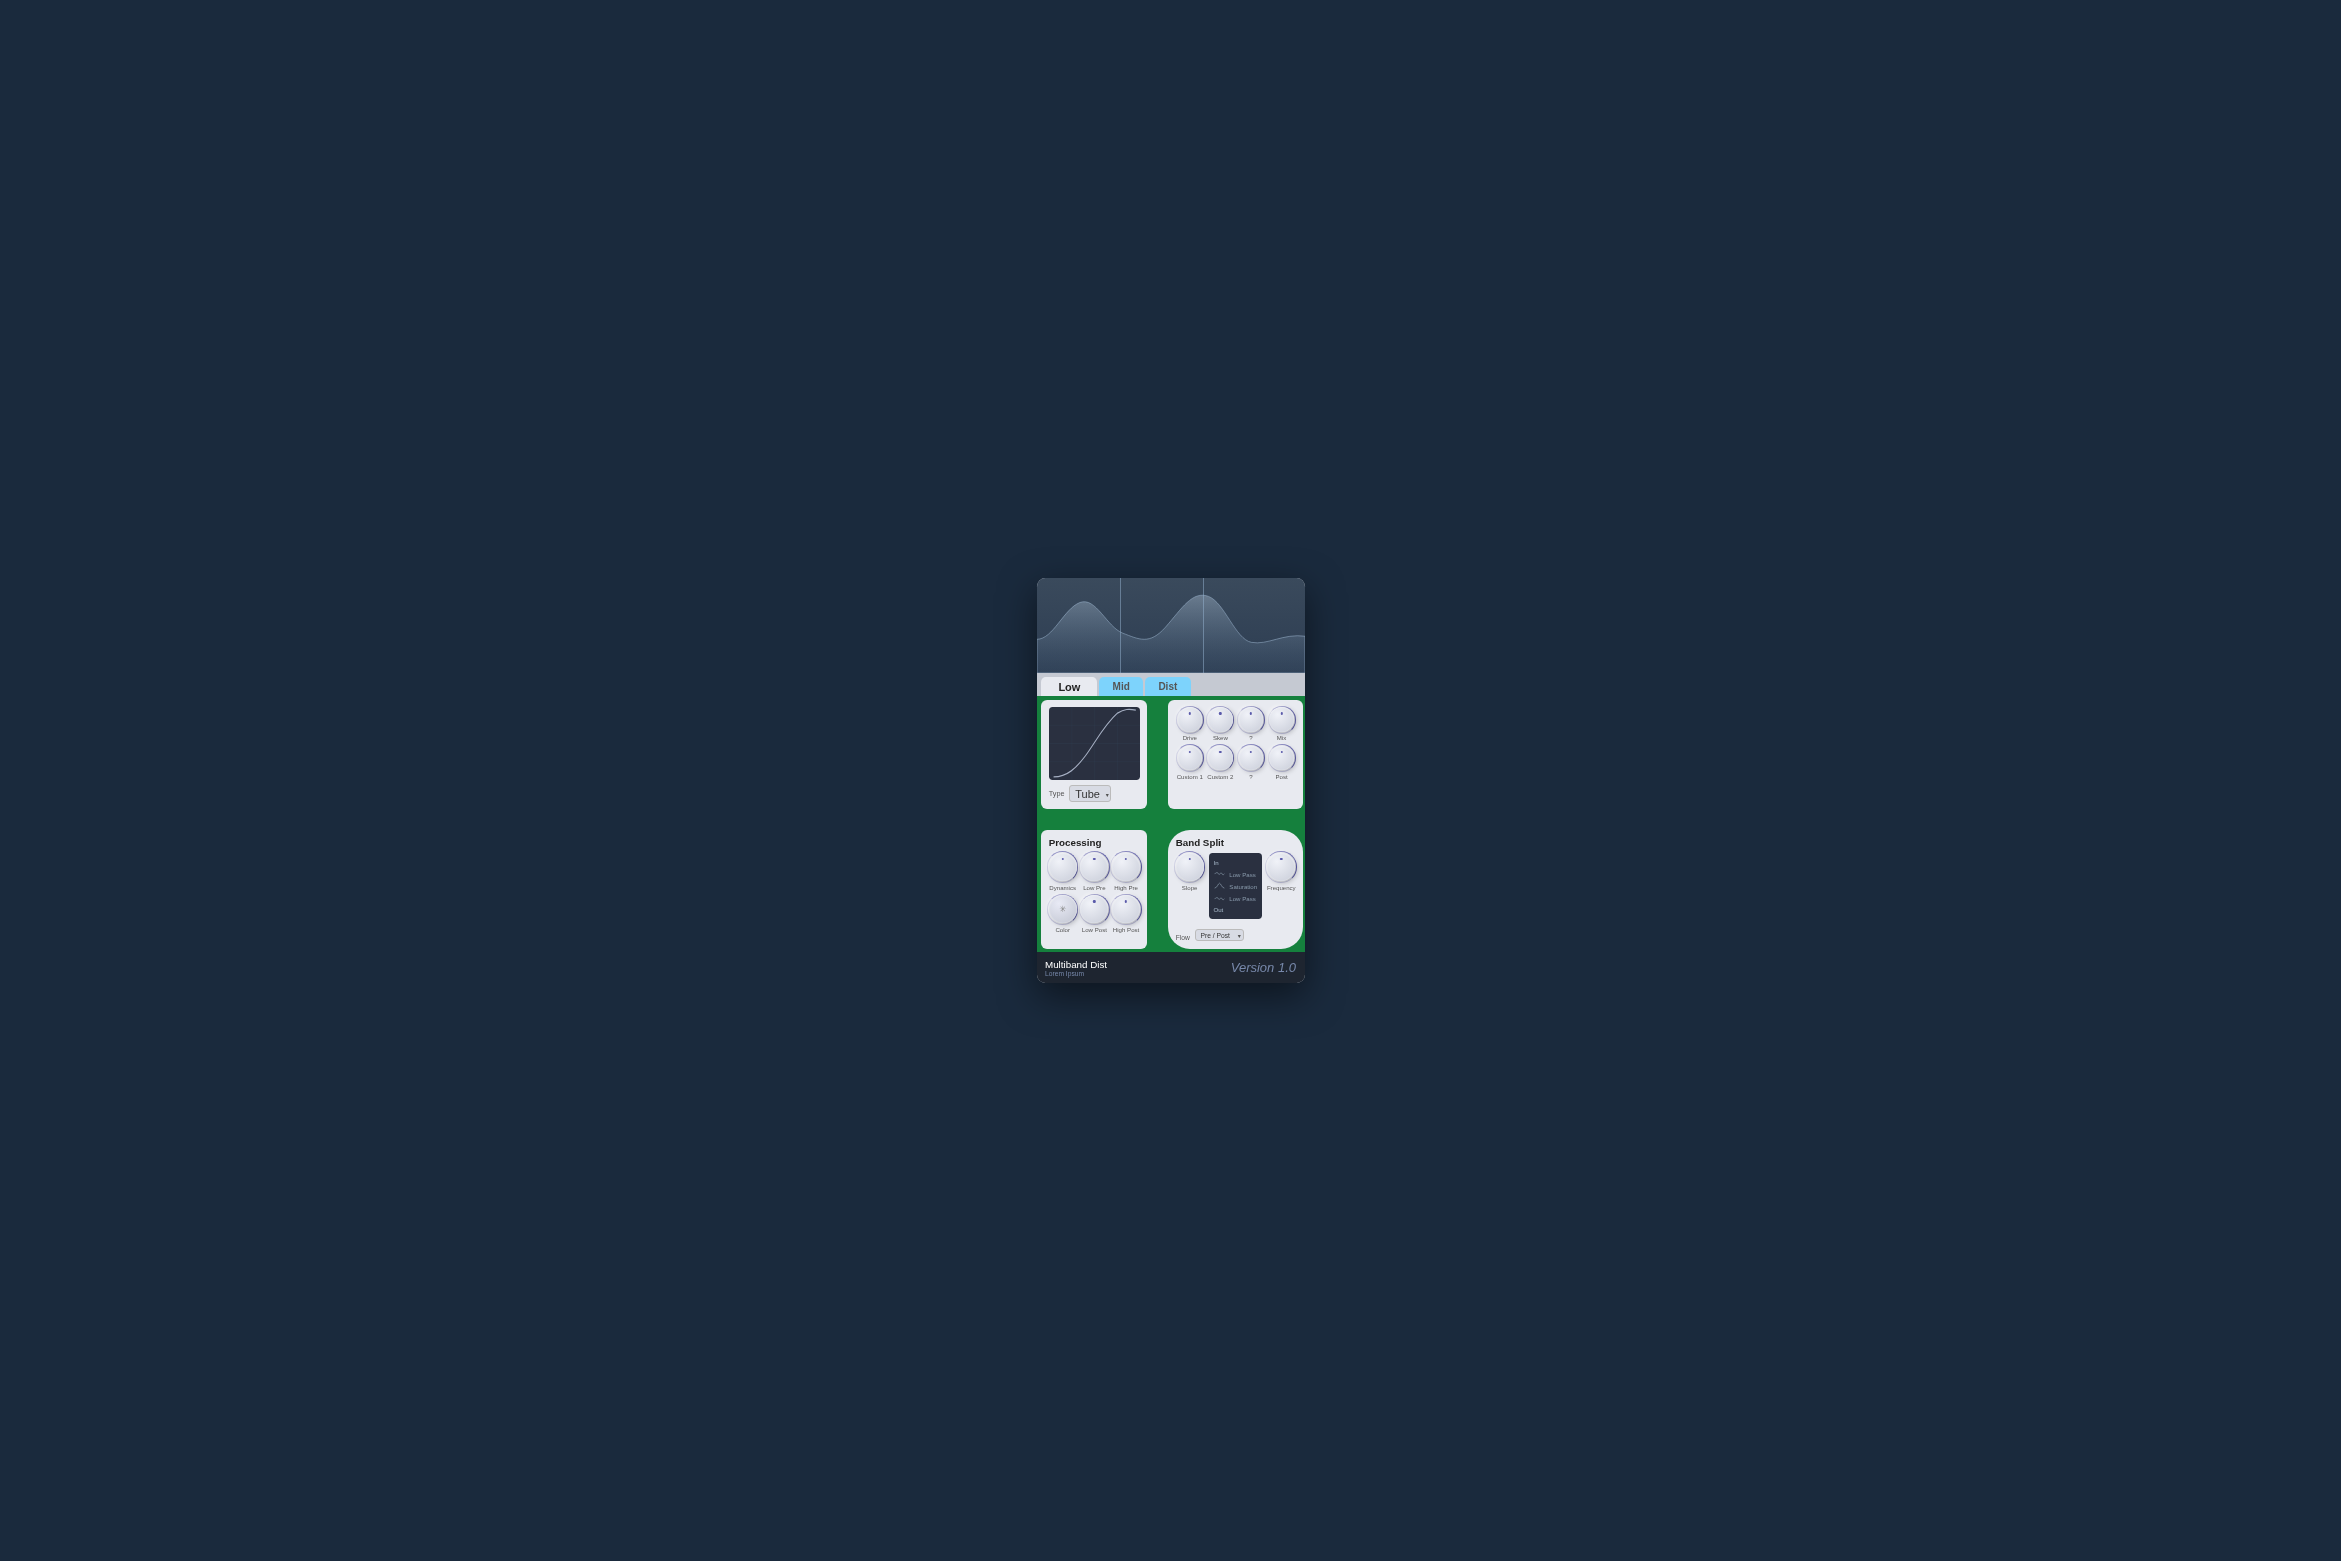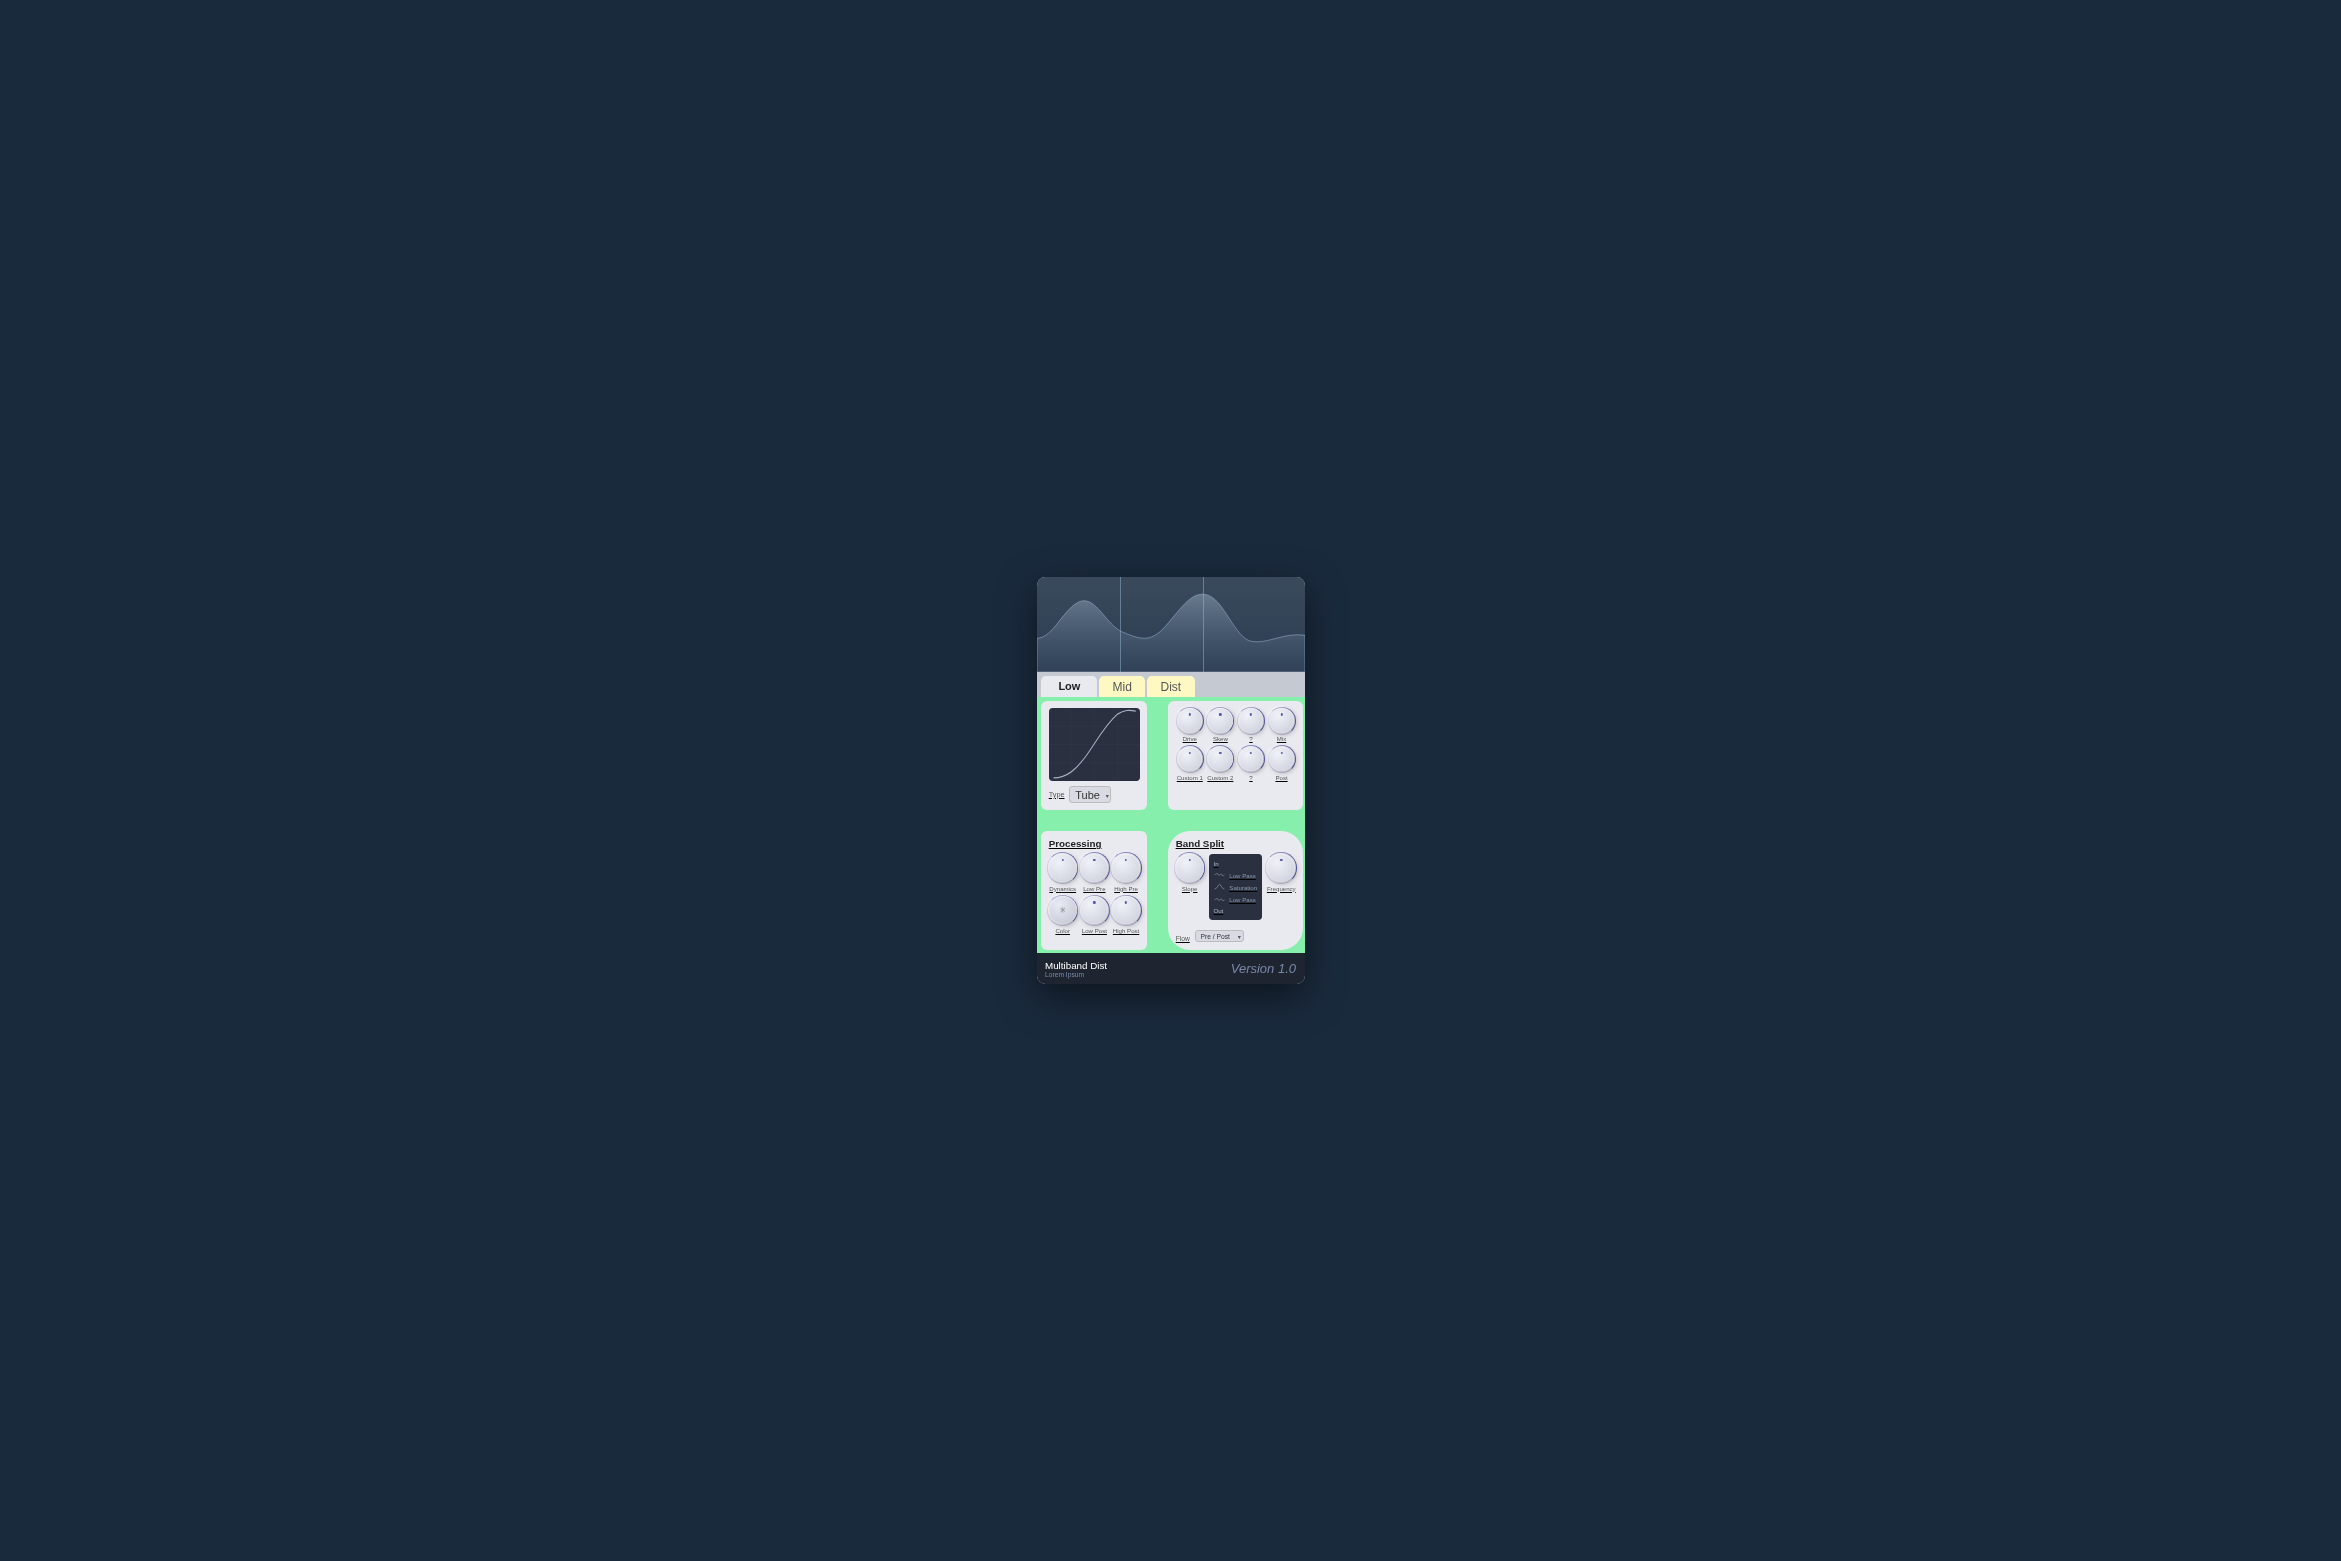--- a/index.html
+++ b/index.html
@@ -50,42 +50,41 @@
     
     .tabs-row {
       display: flex;
       gap: 1.8px;
       padding: 3.7px 4.9px 0;
       background: #c5c9d2;
     }
     .tab {
       padding: 3.7px 13.4px;
       border-radius: 4.9px 4.9px 0 0;
-      font-size: 12px;
-      font-weight: 400;
+      font-size: 10px;
+      font-weight: 700;
       cursor: pointer;
       color: #555;
-      background: #fef9c3;
+      background: #7dd3fc;
     }
     .tab.active {
       background: #e8eaf0;
       color: #222;
       font-weight: 700;
       font-size: 11px;
       padding: 3.7px 17px;
     }
 
     
     .panels-grid {
       display: grid;
       grid-template-columns: 1fr 1fr;
       gap: 21px;
       padding: 3.7px 4.9px;
-      background: #86efac;
-      text-decoration: underline;
+      background: #15803d;
     }
 
     .panel {
       background: #e8eaf0;
       border-radius: 6.1px;
       padding: 7.3px;
     }
 
     
     .low-panel {

